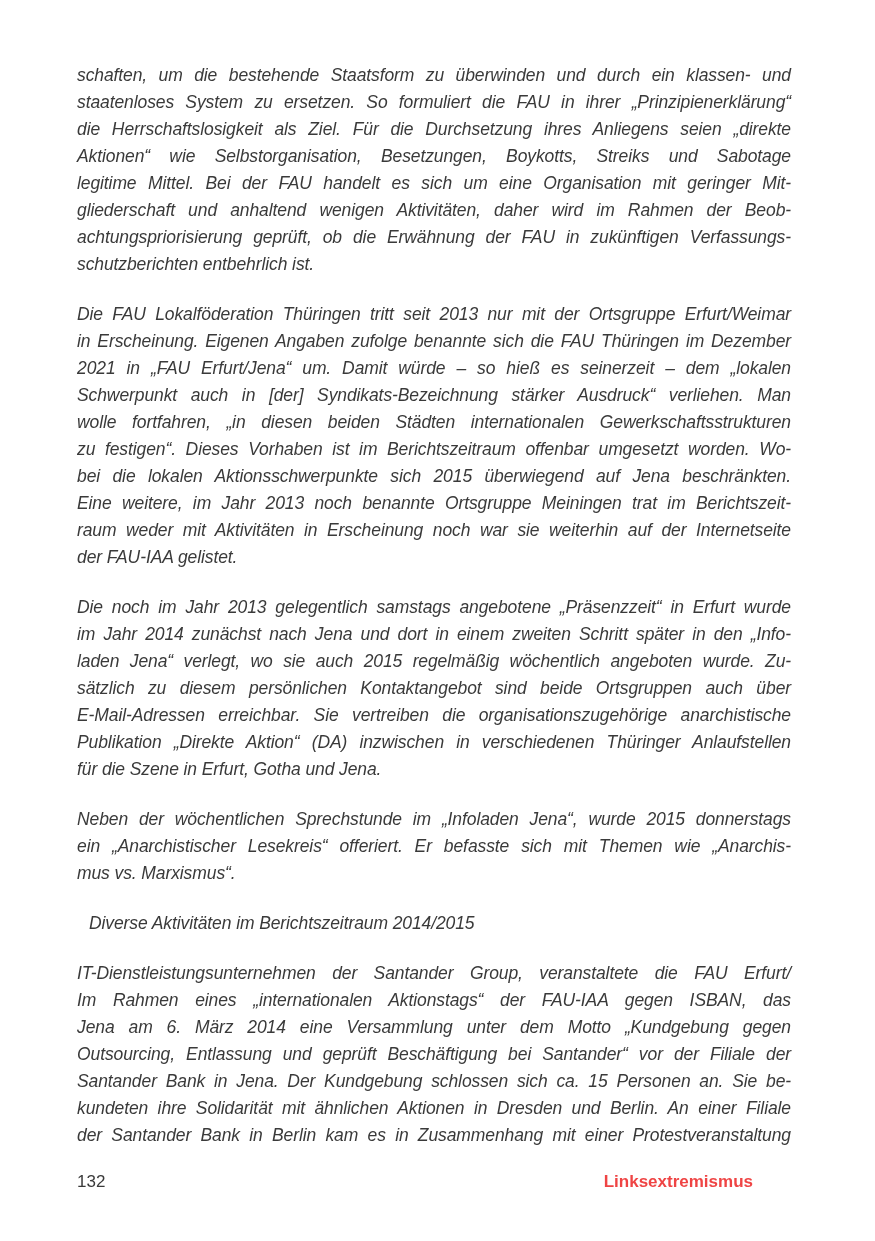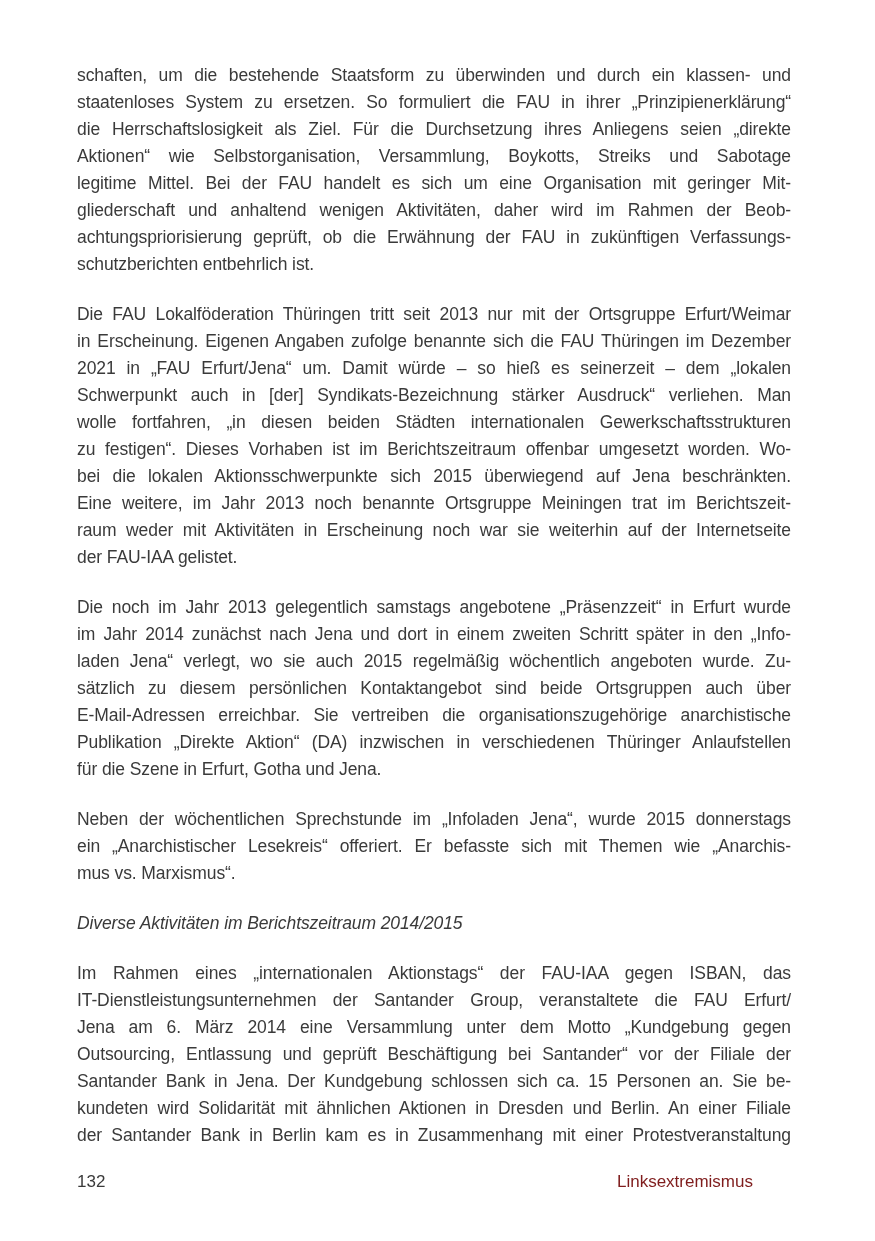--- a/index.html
+++ b/index.html
@@ -19,68 +19,69 @@
     left: 77px;
     top: 62px;
     width: 722px;
     color: #3a3a3a;
     font-size: 17.5px;
     line-height: 27px;
     letter-spacing: -0.1px;
   }
   .para {
     margin: 0 8px 23px 0;
+    font-style: italic;
   }
   .line {
     text-align: justify;
     text-align-last: justify;
   }
   .line.lastline {
     text-align: center;
     text-align-last: left;
   }
   .subheading {
     font-style: italic;
     font-weight: normal;
     font-size: 17.5px;
     line-height: 27px;
     color: #3a3a3a;
-    margin: 0 0 23px 0;
+    margin: 0 0 23px 12px;
     text-align: left;
   }
   .footer {
     position: absolute;
     left: 77px;
     top: 1172px;
     width: 676px;
     display: flex;
     justify-content: space-between;
     align-items: baseline;
     font-size: 17px;
     line-height: 20px;
     gap: 10px;
   }
   .page-number {
     color: #3a3a3a;
   }
   .section-label {
-    color: #7f1d1d;
-    font-weight: normal;
+    color: #ef4444;
+    font-weight: bold;
   }
 </style>
 </head>
 <body>
 
 <main class="content">
 
   <section class="para">
     <div class="line">schaften, um die bestehende Staatsform zu überwinden und durch ein klassen- und</div>
     <div class="line">staatenloses System zu ersetzen. So formuliert die FAU in ihrer „Prinzipienerklärung“</div>
     <div class="line">die Herrschaftslosigkeit als Ziel. Für die Durchsetzung ihres Anliegens seien „direkte</div>
-    <div class="line">Aktionen“ wie Selbstorganisation, Versammlung, Boykotts, Streiks und Sabotage</div>
+    <div class="line">Aktionen“ wie Selbstorganisation, Besetzungen, Boykotts, Streiks und Sabotage</div>
     <div class="line">legitime Mittel. Bei der FAU handelt es sich um eine Organisation mit geringer Mit-</div>
     <div class="line">gliederschaft und anhaltend wenigen Aktivitäten, daher wird im Rahmen der Beob-</div>
     <div class="line">achtungspriorisierung geprüft, ob die Erwähnung der FAU in zukünftigen Verfassungs-</div>
     <div class="line lastline">schutzberichten entbehrlich ist.</div>
   </section>
 
   <section class="para">
     <div class="line">Die FAU Lokalföderation Thüringen tritt seit 2013 nur mit der Ortsgruppe Erfurt/Weimar</div>
     <div class="line">in Erscheinung. Eigenen Angaben zufolge benannte sich die FAU Thüringen im Dezember</div>
     <div class="line">2021 in „FAU Erfurt/Jena“ um. Damit würde – so hieß es seinerzeit – dem „lokalen</div>
@@ -105,26 +106,26 @@
 
   <section class="para">
     <div class="line">Neben der wöchentlichen Sprechstunde im „Infoladen Jena“, wurde 2015 donnerstags</div>
     <div class="line">ein „Anarchistischer Lesekreis“ offeriert. Er befasste sich mit Themen wie „Anarchis-</div>
     <div class="line lastline">mus vs. Marxismus“.</div>
   </section>
 
   <h2 class="subheading">Diverse Aktivitäten im Berichtszeitraum 2014/2015</h2>
 
   <section class="para">
+    <div class="line">IT-Dienstleistungsunternehmen der Santander Group, veranstaltete die FAU Erfurt/</div>
     <div class="line">Im Rahmen eines „internationalen Aktionstags“ der FAU-IAA gegen ISBAN, das</div>
-    <div class="line">IT-Dienstleistungsunternehmen der Santander Group, veranstaltete die FAU Erfurt/</div>
     <div class="line">Jena am 6. März 2014 eine Versammlung unter dem Motto „Kundgebung gegen</div>
     <div class="line">Outsourcing, Entlassung und geprüft Beschäftigung bei Santander“ vor der Filiale der</div>
     <div class="line">Santander Bank in Jena. Der Kundgebung schlossen sich ca. 15 Personen an. Sie be-</div>
-    <div class="line">kundeten wird Solidarität mit ähnlichen Aktionen in Dresden und Berlin. An einer Filiale</div>
+    <div class="line">kundeten ihre Solidarität mit ähnlichen Aktionen in Dresden und Berlin. An einer Filiale</div>
     <div class="line">der Santander Bank in Berlin kam es in Zusammenhang mit einer Protestveranstaltung</div>
   </section>
 
 </main>
 
 <footer class="footer">
   <span class="page-number">132</span>
   <span class="section-label">Linksextremismus</span>
 </footer>
 

